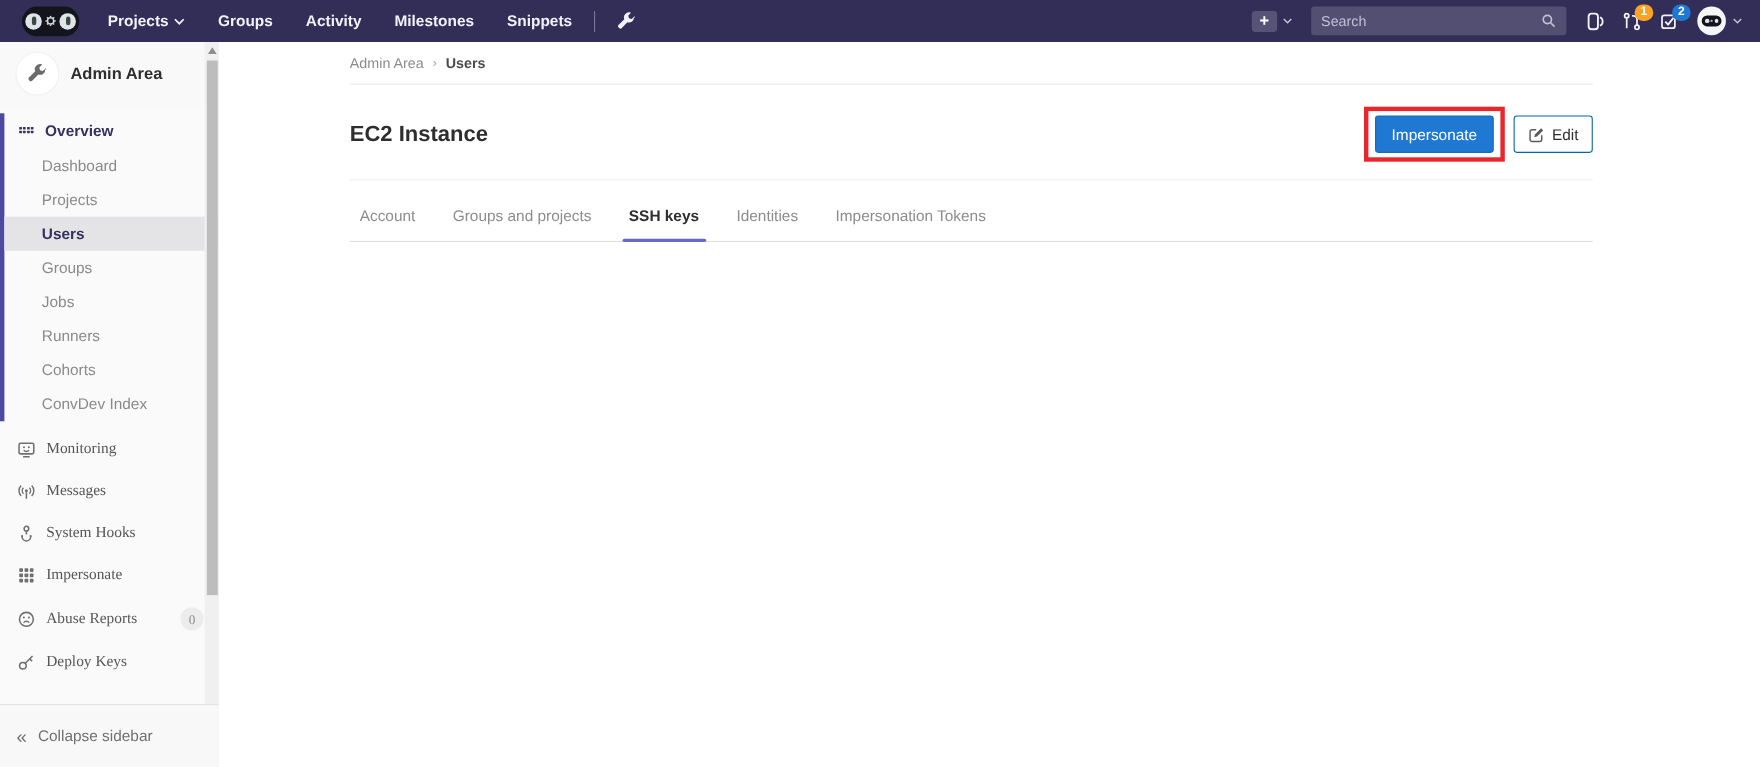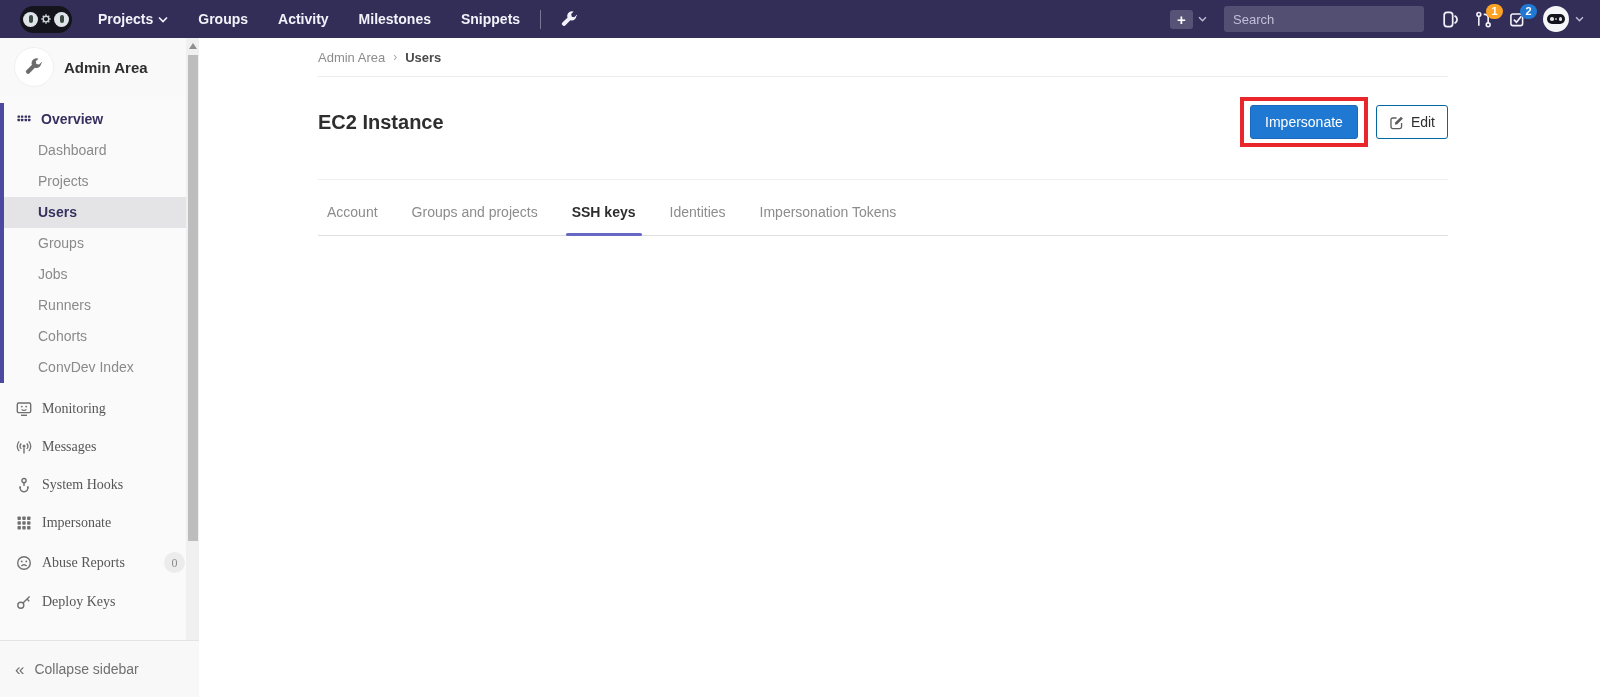--- a/index.html
+++ b/index.html
@@ -20,21 +20,21 @@
   .nav-menu-item { color:#f3f2fa; font-size:14px; font-weight:700; display:flex;
                    align-items:center; gap:5px; cursor:pointer; white-space:nowrap; }
   .nav-divider { width:1px; height:19px; background:rgba(255,255,255,.35); margin:0 20px; }
   .nav-wrench { display:flex; align-items:center; cursor:pointer; }
 
   .nav-right { margin-left:auto; display:flex; align-items:center; gap:17px; }
   .plus-group { display:flex; align-items:center; gap:5px; cursor:pointer; }
   .plus-box { width:23px; height:19px; border-radius:3px; background:rgba(255,255,255,.18);
               color:#fff; font-size:15px; font-weight:700; display:flex;
               align-items:center; justify-content:center; line-height:1; }
-  .search-box { width:200px; height:26px; background:rgba(255,255,255,.16);
+  .search-box { width:232px; height:26px; background:rgba(255,255,255,.16);
                 border-radius:3px; display:flex; align-items:center;
                 padding:0 9px; gap:6px; }
   .search-box input { flex:1; background:transparent; border:none; outline:none;
                       color:#e8e6f2; font-size:13px; font-family:inherit; }
   .search-box input::placeholder { color:#c3bfd8; }
   .icon-btn { position:relative; display:flex; align-items:center; cursor:pointer; }
   .count-badge { position:absolute; top:-7px; left:11px; min-width:17px; height:15px;
                  border-radius:8px; color:#fff; font-size:11px; font-weight:700;
                  display:flex; align-items:center; justify-content:center; padding:0 4px; }
   .badge-orange { background:#fca326; }
@@ -89,21 +89,21 @@
 
   
   .main { position:absolute; top:38px; left:199px; right:0; bottom:0; background:#fff; }
   .container { width:1130px; margin-left:119px; }
   .breadcrumb-bar { height:39px; display:flex; align-items:center;
                     border-bottom:1px solid #ececec; font-size:13px; }
   .crumb-parent { color:#8c8c8c; cursor:pointer; }
   .crumb-sep { color:#a8a8a8; margin:0 8px; font-size:12px; }
   .crumb-current { color:#4a4a4a; font-weight:700; cursor:pointer; }
 
-  .page-header { display:flex; align-items:center; padding:20px 0 32px;
+  .page-header { display:flex; align-items:center; padding:20px 0 16px;
                  border-bottom:1px solid #efefef; }
   .page-title { font-size:20px; font-weight:700; color:#2e2e2e; }
   .page-actions { margin-left:auto; display:flex; align-items:center; gap:8px; }
   .annotation-box { border:4px solid #e8262b; padding:4px 6px; display:inline-flex; }
   .btn { font-family:inherit; font-size:14px; border-radius:3px; cursor:pointer;
          display:inline-flex; align-items:center; gap:7px; line-height:18px; }
   .btn-impersonate { background:#1f78d1; border:1px solid #1b69b8; color:#fff;
                      padding:7px 14px; }
   .btn-edit { background:#fff; border:1px solid #0369a1; color:#2e2e2e;
               padding:7px 12px; }

